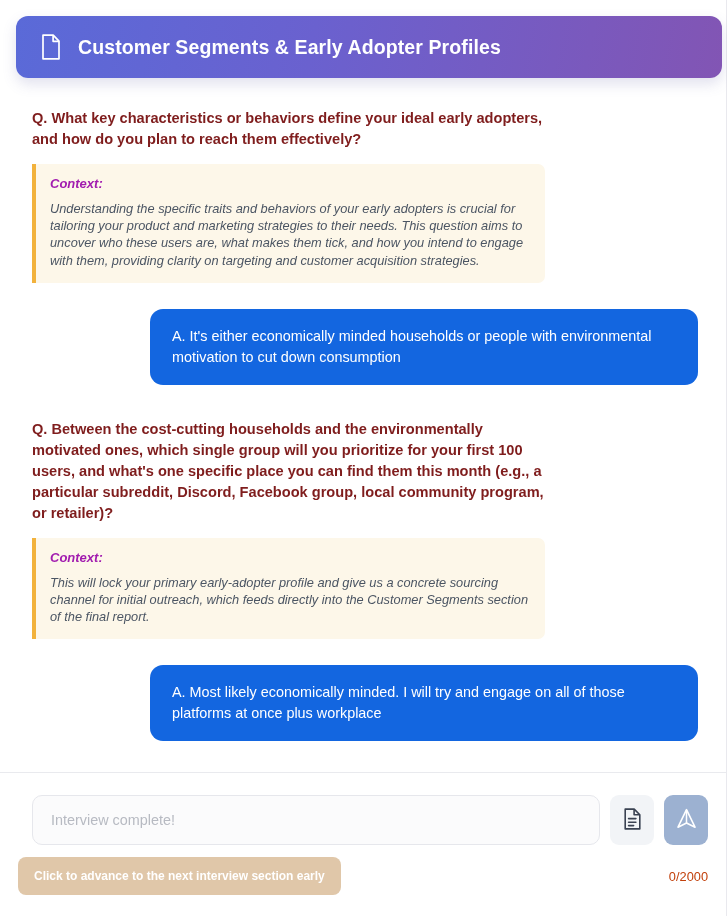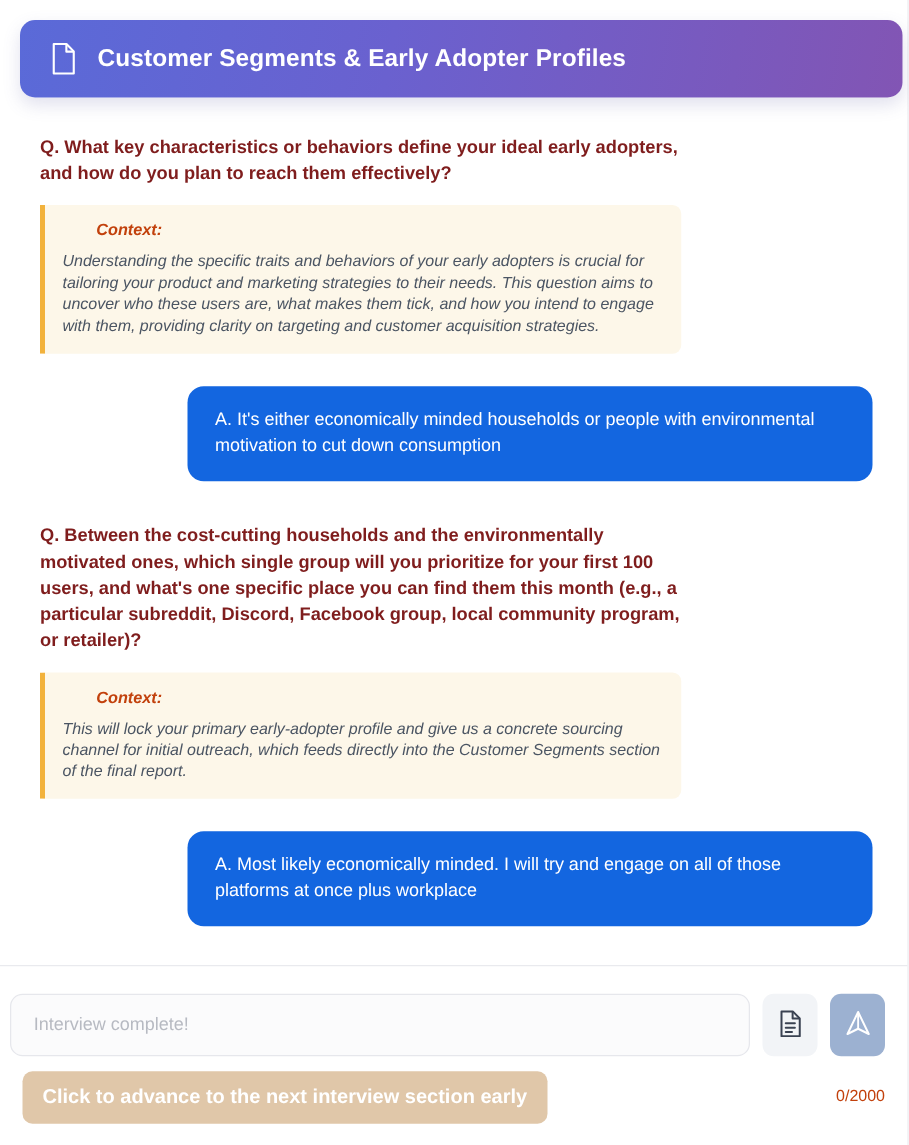--- a/index.html
+++ b/index.html
@@ -66,26 +66,25 @@
 
   .context-box {
     background: #fdf7e9;
     border-left: 4px solid #f2b23c;
     border-radius: 0 7px 7px 0;
     padding: 12px 16px 14px 14px;
     max-width: 513px;
     margin-bottom: 26px;
   }
   .context-label {
-    color: #c2410c;
+    color: #a21caf;
     font-weight: bold;
     font-style: italic;
     font-size: 13px;
     margin-bottom: 9px;
-    margin-left: 27px;
   }
   .context-text {
     color: #4b5563;
     font-style: italic;
     font-size: 12.8px;
     line-height: 17.2px;
   }
 
   .answer-row {
     display: flex;
@@ -100,21 +99,21 @@
     max-width: 548px;
     font-size: 14.4px;
     line-height: 21px;
     font-weight: 500;
   }
 
   
   .footer {
     flex: 0 0 auto;
     border-top: 1px solid #e9eaee;
-    padding: 22px 18px 0 8px;
+    padding: 22px 18px 0 32px;
     position: relative;
     height: 144px;
   }
   .input-row {
     display: flex;
     align-items: stretch;
     gap: 10px;
   }
   .msg-input {
     flex: 1 1 auto;
@@ -141,21 +140,21 @@
   }
   .icon-btn.secondary { background: #f2f4f7; }
   .icon-btn.send { background: #9cb1d1; }
 
   .tooltip {
     position: absolute;
     left: 18px;
     top: 84px;
     background: #e0c7a9;
     color: #ffffff;
-    font-size: 16px;
+    font-size: 12px;
     font-weight: bold;
     padding: 12px 16px;
     border-radius: 8px;
     white-space: nowrap;
   }
   .counter {
     position: absolute;
     right: 18px;
     top: 96px;
     font-size: 12.8px;

